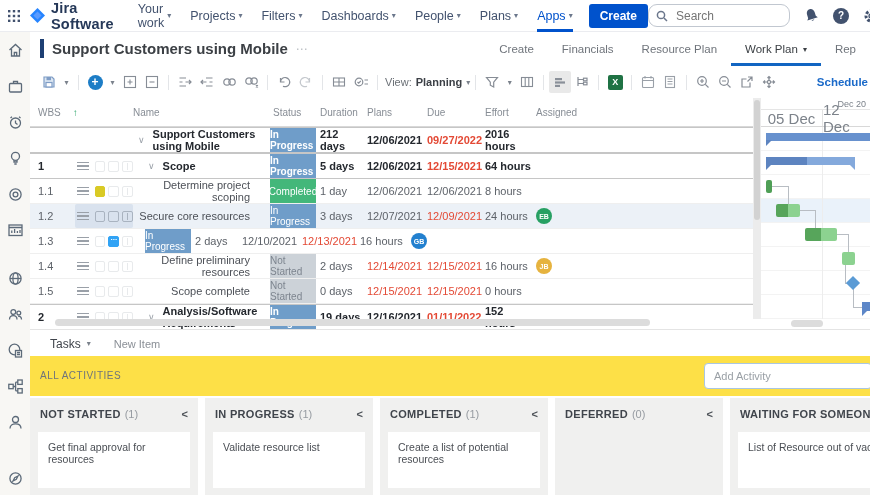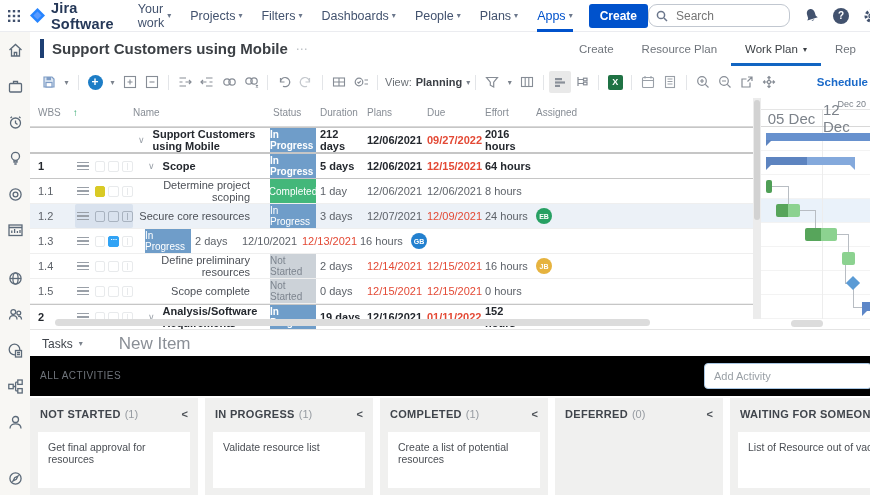--- a/index.html
+++ b/index.html
@@ -121,23 +121,23 @@
   .bar{position:absolute;height:13px;border-radius:2px}
   .bar.split{background:linear-gradient(to right,#57a55b 0 50%,#8cd290 50% 100%)}
   .gms{position:absolute;width:10px;height:10px;background:#5b9bd5;transform:rotate(45deg)}
   .gflag{position:absolute;width:8px;height:9px;background:#5d87c8}
   .gflag:before{content:"";position:absolute;left:0;top:9px;border-top:5px solid #5d87c8;border-right:5px solid transparent}
   .cl{position:absolute;background:#b8bdc3}
   .gsc{position:absolute;left:30px;top:222px;width:32px;height:7px;border-radius:4px;background:#dcdcdc}
   
   .taskbar{position:absolute;top:297px;left:0;right:0;height:27px;border-top:1px solid #e4e4e4;
            display:flex;align-items:center;font-size:12px;color:#3f444b;background:#fff}
-  .taskdd{display:flex;align-items:center;gap:6px;margin-left:12px;cursor:pointer}
-  .newitem{margin-left:36px;color:#8a8f96;font-size:17px;cursor:pointer}
-  .acts{position:absolute;top:324px;left:0;right:0;height:40px;background:#000000}
+  .taskdd{display:flex;align-items:center;gap:6px;margin-left:20px;cursor:pointer}
+  .newitem{margin-left:23px;color:#8a8f96;font-size:11px;cursor:pointer}
+  .acts{position:absolute;top:324px;left:0;right:0;height:40px;background:#fde047}
   .actslab{position:absolute;left:10px;top:14px;font-size:10px;color:#6f747b;letter-spacing:.5px}
   .addact{position:absolute;right:-2px;top:7px;width:148px;height:24px;border:1px solid #a9c6e2;
           border-radius:4px;background:#fff;font-size:11px;color:#555;padding:0 9px;outline:none;
           font-family:"Liberation Sans",sans-serif}
   .addact::placeholder{color:#9aa0a6}
   .board{position:absolute;top:364px;left:0;right:0;bottom:0;background:#fff}
   .col{position:absolute;top:2px;bottom:0;width:168px;background:#f0f0ef}
   .colhead{display:flex;align-items:center;padding:10px 10px 0 10px;font-size:11px;color:#40454c}
   .collab{font-weight:bold;letter-spacing:.3px}
   .colcount{color:#969ba1;margin-left:4px}
@@ -315,20 +315,21 @@
 <div class="main">
 
   <div class="phead">
     <span class="titlewrap">
       <span class="tbar"></span>
       <span class="ptitle">Support Customers using Mobile</span>
       <span class="dots">⋯</span>
     </span>
     <span class="tabs">
       <span class="tab">Create</span>
+      <span class="tab">Financials</span>
       <span class="tab">Resource Plan</span>
       <span class="tab active">
           <span>Work Plan</span>
           <span class="car">▾</span>
         </span>
       <span class="tab">Rep</span>
     </span>
   </div>
 
   <div class="tools">

